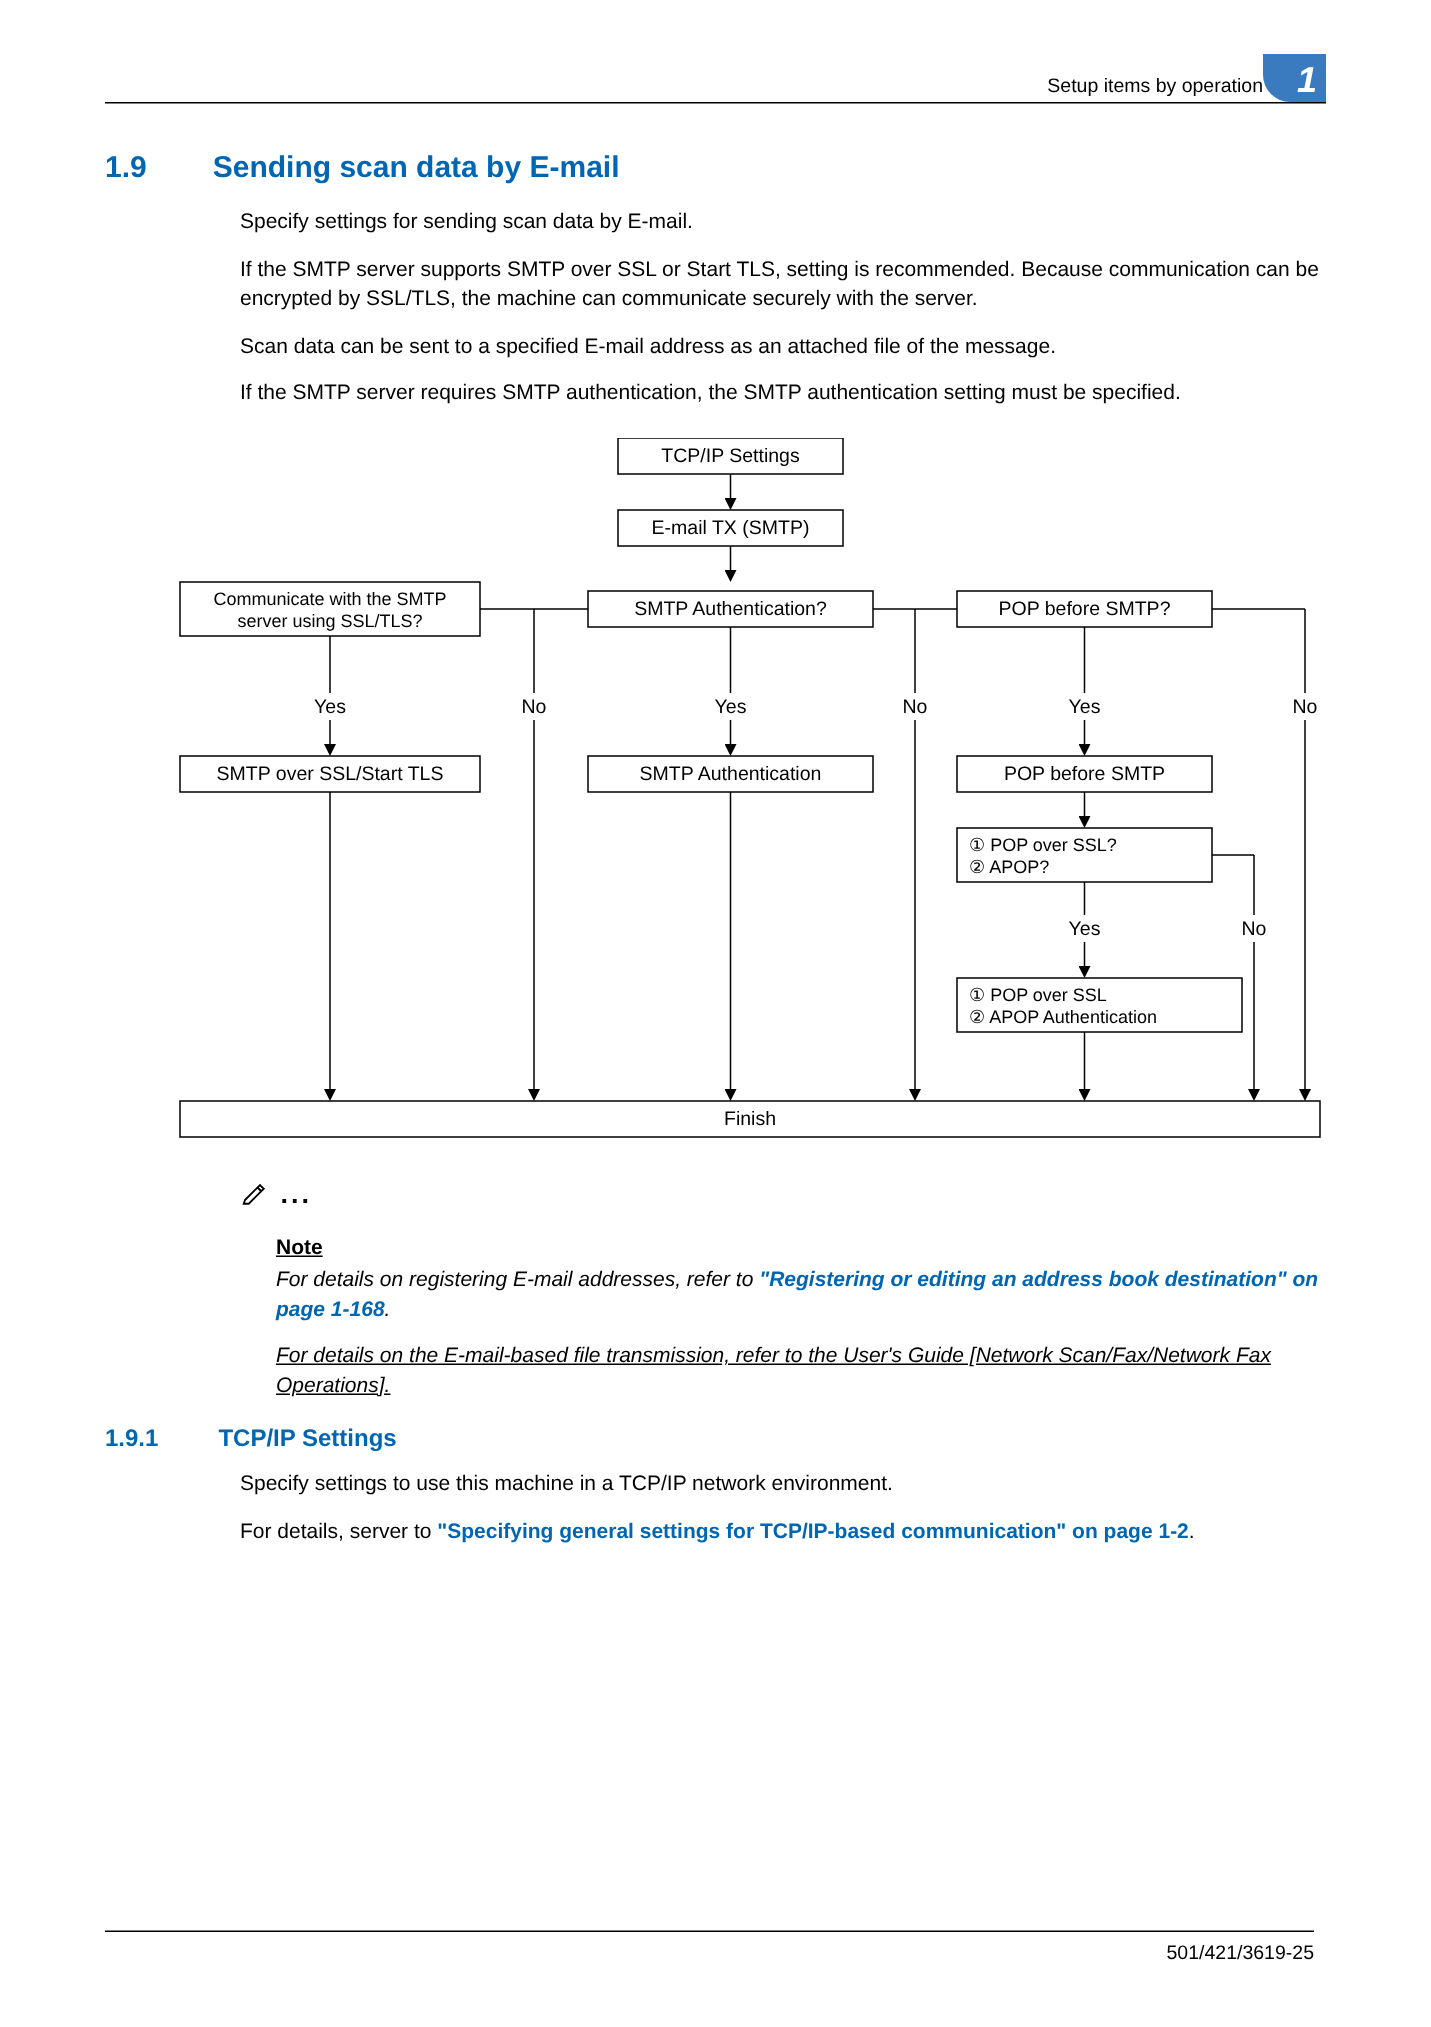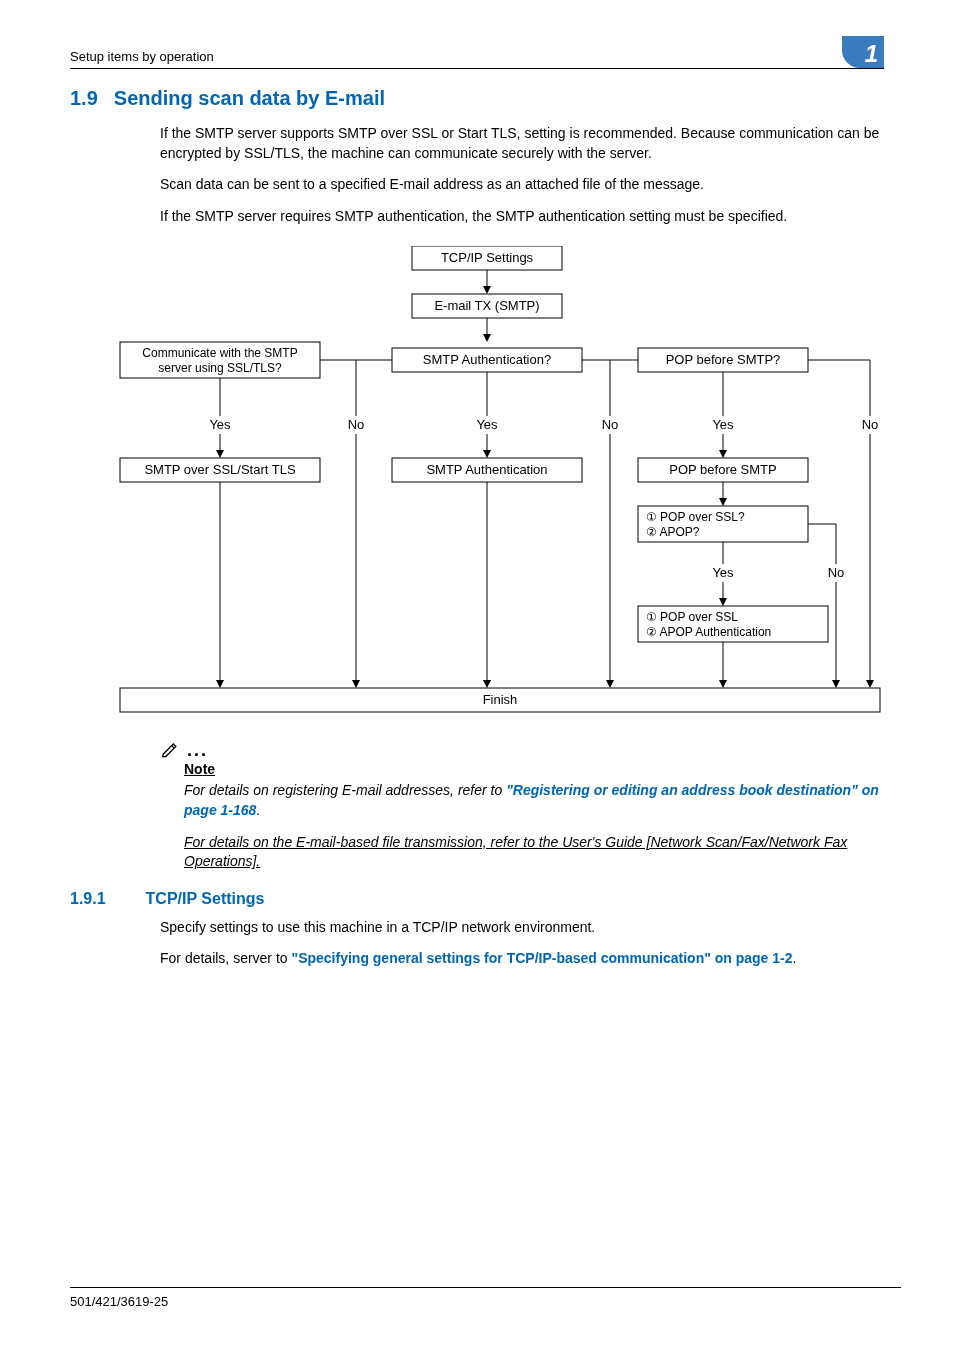--- a/index.html
+++ b/index.html
@@ -13,24 +13,24 @@
   .page {
     width: 954px;
     height: 1351px;
     margin: 0 auto;
     position: relative;
     padding: 36px 70px 0 70px;
   }
   .header-row {
     display: flex;
     align-items: flex-end;
-    justify-content: space-between;
+    justify-content: flex-end;
     border-bottom: 1px solid #000;
     padding-bottom: 4px;
-    margin-bottom: 18px;
+    margin-bottom: 32px;
   }
   .header-left {
     font-size: 13px;
   }
   .chapter-badge {
     position: relative;
     width: 42px;
     height: 32px;
     background: #3a7bbf;
     border-radius: 0 0 0 18px;
@@ -40,21 +40,21 @@
     position: absolute;
     right: 6px;
     bottom: 0;
     color: #fff;
     font-size: 24px;
     font-weight: bold;
     font-style: italic;
   }
   .section-heading {
     display: flex;
-    gap: 16px;
+    gap: 44px;
     color: #0066b3;
     font-weight: bold;
     font-size: 20px;
     margin-bottom: 14px;
   }
   .body-text {
     margin-left: 90px;
     margin-right: 0;
   }
   .body-text p {
@@ -72,21 +72,21 @@
     letter-spacing: 2px;
     line-height: 1;
   }
   .note-icon-row svg {
     vertical-align: bottom;
   }
   .note-label {
     font-weight: bold;
     font-size: 14px;
     margin-left: 24px;
-    margin-top: 2px;
+    margin-top: 18px;
     text-decoration: underline;
   }
   .note-text {
     margin-left: 24px;
     font-style: italic;
     margin-top: 4px;
     line-height: 1.4;
   }
   .note-text .link {
     color: #0066b3;
@@ -102,25 +102,25 @@
     margin-bottom: 10px;
   }
   .link-inline {
     color: #0066b3;
     font-weight: bold;
   }
   .footer-row {
     position: absolute;
     bottom: 42px;
     left: 70px;
-    right: 53px;
+    right: 78px;
     border-top: 1px solid #000;
     padding-top: 6px;
     display: flex;
-    justify-content: flex-start;
+    justify-content: flex-end;
     font-size: 13px;
   }
   
   svg text {
     font-family: Arial, Helvetica, sans-serif;
     font-size: 13px;
     fill: #000;
   }
   svg .small { font-size: 12px; }
 </style>
@@ -135,20 +135,21 @@
       <span>1</span>
     </div>
   </div>
 
   <div class="section-heading">
     <span>1.9</span>
     <span>Sending scan data by E-mail</span>
   </div>
 
   <div class="body-text">
+    <p>Specify settings for sending scan data by E-mail.</p>
     <p>If the SMTP server supports SMTP over SSL or Start TLS, setting is recommended. Because communication can be encrypted by SSL/TLS, the machine can communicate securely with the server.</p>
     <p>Scan data can be sent to a specified E-mail address as an attached file of the message.</p>
     <p>If the SMTP server requires SMTP authentication, the SMTP authentication setting must be specified.</p>
   </div>
 
   <div class="flowchart">
     <svg width="814" height="470" viewBox="0 0 814 470">
       <defs>
         <marker id="arrow" markerWidth="8" markerHeight="8" refX="6" refY="4" orient="auto">
           <path d="M0,0 L8,4 L0,8 Z" fill="#000"></path>

